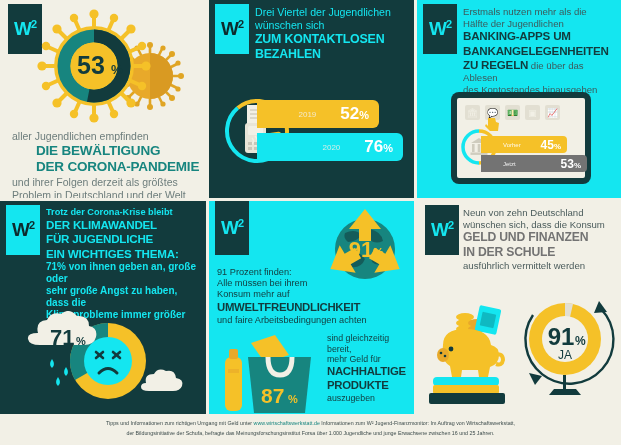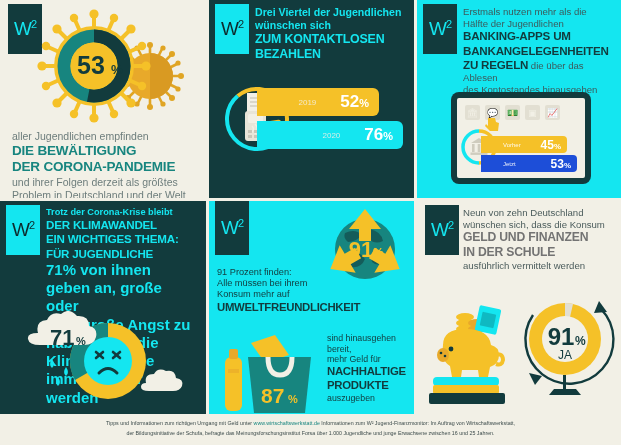--- a/index.html
+++ b/index.html
@@ -15,41 +15,41 @@
   .p1{left:0;top:0;width:206px;height:198px;background:#f2f0e6;}
   .p2{left:209px;top:0;width:205px;height:198px;background:#123b3d;}
   .p3{left:417px;top:0;width:204px;height:198px;background:#14e6f0;}
   .p4{left:0;top:201px;width:206px;height:213px;background:#123b3d;}
   .p5{left:209px;top:201px;width:205px;height:213px;background:#14e6f0;}
   .p6{left:417px;top:201px;width:204px;height:213px;background:#f2f0e6;}
 
   
   .badge{position:absolute;width:34px;height:50px;display:flex;
          align-items:center;justify-content:center;}
-  .badge .w{font-weight:normal;font-size:19px;line-height:1;letter-spacing:-1px;}
+  .badge .w{font-weight:bold;font-size:19px;line-height:1;letter-spacing:-1px;}
   .badge .w sup{font-size:11px;}
   .badge-dark{background:#123b3d;}
   .badge-dark .w{color:#14e6f0;}
   .badge-cyan{background:#14e6f0;}
   .badge-cyan .w{color:#0d2b2d;}
 
   
   .head{position:absolute;line-height:1.22;}
   .t-gray{color:#6d7d7c;}
 
   
   .virus-wrap{position:absolute;left:18px;top:8px;width:180px;height:120px;}
   .p1-text{left:12px;top:130px;width:190px;font-size:10.5px;}
-  .p1-text .big{font-size:13.5px;font-weight:bold;color:#17857f;letter-spacing:-.2px;}
+  .p1-text .big{font-size:13.5px;font-weight:bold;color:#17857f;letter-spacing:-.2px;margin-left:24px;}
 
   
   .p2-head{left:46px;top:6px;width:156px;font-size:10.6px;}
-  .p2-head .l1{color:#14e6f0;font-weight:bold;}
+  .p2-head .l1{color:#14e6f0;font-weight:normal;}
   .p2-head .l2{color:#14e6f0;font-weight:bold;font-size:12.4px;letter-spacing:-.2px;}
-  .bars2{position:absolute;left:14px;top:88px;width:180px;height:70px;}
+  .bars2{position:absolute;left:14px;top:100px;width:180px;height:70px;}
   .bar{position:absolute;border-radius:0 6px 6px 0;display:flex;align-items:center;}
   .bar .yr{font-size:8px;color:#f2f0e6;opacity:.85;margin-left:auto;}
   .bar .val{font-size:17px;font-weight:bold;color:#fff;margin-left:24px;margin-right:10px;}
   .bar-2019{left:34px;top:0;width:122px;height:28px;background:#f5c128;}
   .bar-2020{left:34px;top:33px;width:146px;height:28px;background:#14e6f0;}
   .bar-2019 .val{color:#fff;}
   .bar-2020 .val{color:#fff;}
 
   
   .p3-head{left:46px;top:6px;width:152px;font-size:9.6px;}
@@ -59,27 +59,27 @@
           background:#123b3d;border-radius:8px;padding:6px;box-sizing:border-box;}
   .screen{width:100%;height:100%;background:#f2f0e6;border-radius:2px;position:relative;}
   .appicons{position:absolute;left:8px;top:7px;display:flex;gap:5px;}
   .appicon{width:15px;height:15px;background:#e2dfd2;border-radius:2px;
            display:flex;align-items:center;justify-content:center;
            font-size:9px;color:#f2f0e6;}
   .minibar{position:absolute;height:17px;border-radius:0 4px 4px 0;display:flex;align-items:center;}
   .minibar .lbl{font-size:6px;color:#fff;margin-left:22px;opacity:.9;}
   .minibar .v{font-size:12px;font-weight:bold;color:#fff;margin-left:auto;margin-right:6px;}
   .mb-a{left:24px;top:38px;width:86px;background:#f5c128;}
-  .mb-b{left:24px;top:57px;width:96px;background:#1d4ed8;}
+  .mb-b{left:24px;top:57px;width:106px;background:#737373;}
 
   
   .p4-head{left:46px;top:6px;width:152px;font-size:9.2px;}
   .p4-head .s1{color:#14e6f0;font-weight:bold;}
   .p4-head .s2{color:#14e6f0;font-weight:bold;font-size:11.6px;letter-spacing:-.2px;}
-  .p4-head .s3{color:#14e6f0;font-weight:bold;font-size:15px;}
+  .p4-head .s3{color:#14e6f0;font-weight:bold;font-size:10px;}
   .climate{position:absolute;left:8px;top:110px;width:195px;height:100px;}
 
   
   .p5-head{left:8px;top:66px;width:120px;font-size:9.2px;color:#123b3d;}
   .p5-head .cap{font-weight:bold;font-size:11.4px;letter-spacing:-.3px;}
   .recycle{position:absolute;left:108px;top:6px;width:96px;height:84px;}
   .bag-wrap{position:absolute;left:6px;top:132px;width:108px;height:84px;text-align:center;}
   .p5-head2{left:118px;top:132px;width:86px;font-size:8.8px;color:#123b3d;}
   .p5-head2 .cap{font-weight:bold;font-size:11.4px;letter-spacing:-.3px;}
 
@@ -312,22 +312,22 @@
   </div>
 
   <div class="panel p4">
     <div class="badge badge-cyan" style="left:6px;top:4px;">
       <span class="w">W<sup>2</sup></span>
     </div>
 
     <div class="head p4-head">
       <div class="s1">Trotz der Corona-Krise bleibt</div>
       <div class="s2">DER KLIMAWANDEL</div>
+      <div class="s2">FÜR JUGENDLICHE</div>
       <div class="s2">EIN WICHTIGES THEMA:</div>
-      <div class="s2">FÜR JUGENDLICHE</div>
       <div class="s3">71% von ihnen geben an, große oder</div>
       <div class="s3">sehr große Angst zu haben, dass die</div>
       <div class="s3">Klimaprobleme immer größer werden</div>
     </div>
 
     <div class="climate">
       <svg viewBox="0 0 195 100" width="195" height="100">
 
         <g transform="translate(100,50)">
           <circle cx="0" cy="0" r="38" fill="#f5c128"></circle>
@@ -380,37 +380,38 @@
         <text x="44" y="50" text-anchor="middle" font-family="Liberation Sans, sans-serif" font-size="22" font-weight="bold" fill="#f5c128">91</text>
         <text x="56" y="50" font-family="Liberation Sans, sans-serif" font-size="12" font-weight="bold" fill="#f5c128">%</text>
       </svg>
     </div>
 
     <div class="head p5-head">
       <div>91 Prozent finden:</div>
       <div>Alle müssen bei ihrem</div>
       <div>Konsum mehr auf</div>
       <div class="cap" style="width:200px">UMWELTFREUNDLICHKEIT</div>
+      <div style="width:200px">und faire Arbeitsbedingungen achten</div>
     </div>
 
     <div class="bag-wrap">
       <svg viewBox="0 0 108 84" width="108" height="84">
         <rect x="10" y="24" width="17" height="54" rx="6" fill="#f5c128"></rect>
         <rect x="14" y="16" width="9" height="10" rx="2" fill="#e8a92a"></rect>
         <rect x="13" y="36" width="11" height="4" fill="#e8a92a" opacity=".6"></rect>
         <path d="M36,10 L60,2 L74,22 L50,30 Z" fill="#f5c128"></path>
         <path d="M33,24 L96,24 L90,80 L39,80 Z" fill="#17857f"></path>
         <path d="M53,24 q0,18 12,18 q12,0 12,-18" fill="none" stroke="#f2f0e6" stroke-width="5"></path>
         <text x="46" y="70" font-family="Liberation Sans, sans-serif" font-size="21" font-weight="bold" fill="#f5c128">87</text>
         <text x="73" y="70" font-family="Liberation Sans, sans-serif" font-size="11" font-weight="bold" fill="#f5c128">%</text>
       </svg>
     </div>
 
     <div class="head p5-head2">
-      <div>sind hinausgehen bereit,</div>
+      <div>sind gleichzeitig bereit,</div>
       <div>mehr Geld für</div>
       <div class="cap">NACHHALTIGE</div>
       <div class="cap">PRODUKTE</div>
       <div>auszugeben</div>
     </div>
   </div>
 
   <div class="panel p6">
     <div class="badge badge-dark" style="left:8px;top:4px;">
       <span class="w">W<sup>2</sup></span>

